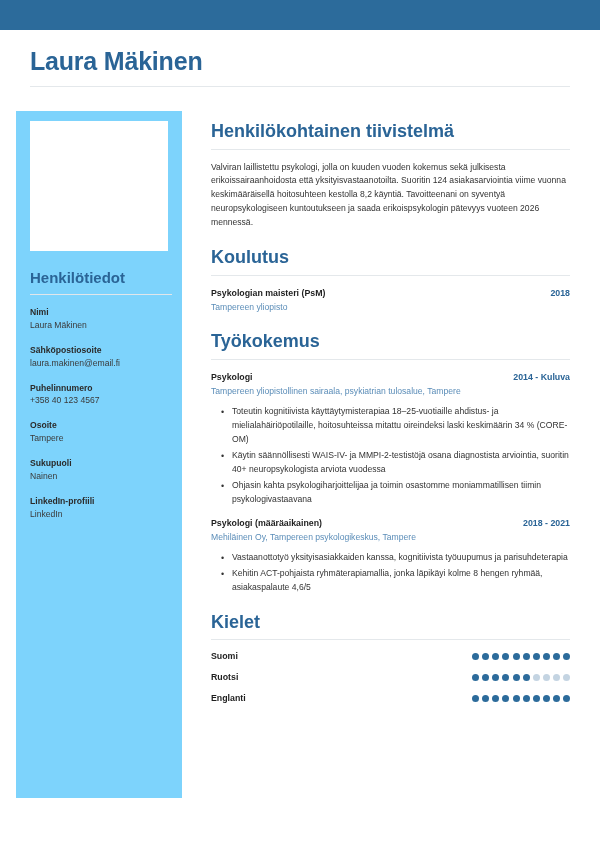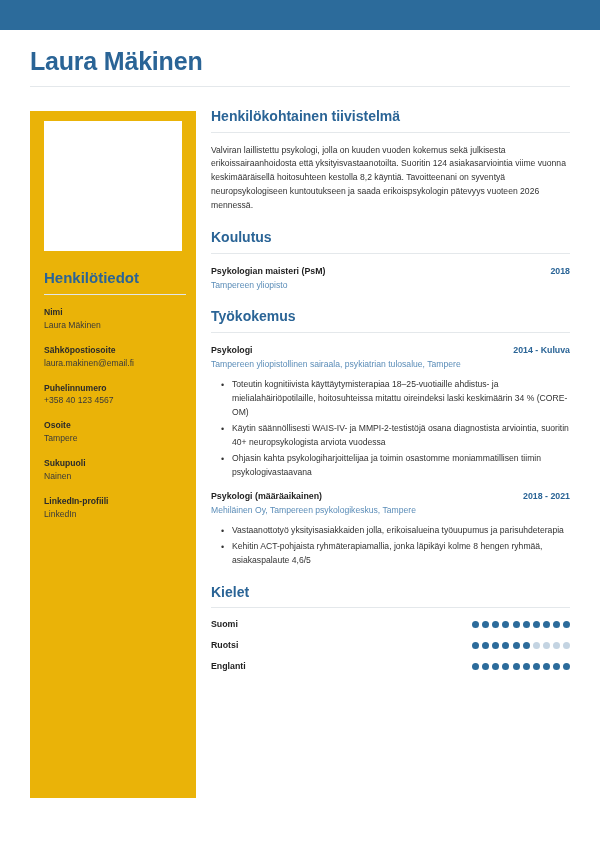--- a/index.html
+++ b/index.html
@@ -46,24 +46,24 @@
     line-height: 1.1;
   }
   .name-rule {
     margin-top: 10px;
     border-top: 1px solid #E4E8EB;
     width: 540px;
   }
   
   .sidebar {
     position: absolute;
-    left: 30px; top: 111px;
+    left: 16px; top: 111px;
     width: 166px;
     height: 687px;
-    background: #eab308;
+    background: #7dd3fc;
     box-sizing: border-box;
     padding: 0;
   }
   .photo-box {
     position: absolute;
     left: 14px; top: 10px;
     width: 138px; height: 130px;
     background: #ffffff;
   }
   .sidebar-inner {
@@ -100,24 +100,24 @@
   
   .main {
     position: absolute;
     left: 211px; top: 108px;
     width: 359px;
   }
   .section {
     margin-bottom: 16px;
   }
   .section-title {
-    font-size: 14px;
+    font-size: 18px;
     font-weight: bold;
     color: #2A6496;
-    margin: 0 0 6px 0;
+    margin: 12px 0 6px 0;
     line-height: 1.25;
   }
   .section-rule {
     border-top: 1px solid #E4E8EB;
     margin-bottom: 11px;
   }
   .summary-text {
     font-size: 8.6px;
     color: #333333;
     line-height: 1.62;
@@ -282,21 +282,21 @@
               <li>Ohjasin kahta psykologiharjoittelijaa ja toimin osastomme moniammatillisen tiimin psykologivastaavana</li>
             </ul>
           </div>
           <div class="entry">
             <div class="entry-head">
               <div class="entry-title">Psykologi (määräaikainen)</div>
               <div class="entry-date">2018 - 2021</div>
             </div>
             <div class="entry-org">Mehiläinen Oy, Tampereen psykologikeskus, Tampere</div>
             <ul class="entry-bullets">
-              <li>Vastaanottotyö yksityisasiakkaiden jolla, erikoisalueina työuupumus ja parisuhdeterapia</li>
+              <li>Vastaanottotyö yksityisasiakkaiden kanssa, kognitiivista työuupumus ja parisuhdeterapia</li>
               <li>Kehitin ACT-pohjaista ryhmäterapiamallia, jonka läpikäyi kolme 8 hengen ryhmää, asiakaspalaute 4,6/5</li>
             </ul>
           </div>
         </div>
     </section>
 
     <section class="section">
       <h2 class="section-title">Kielet</h2>
       <div class="section-rule"></div>
       <div id="language-rows">

